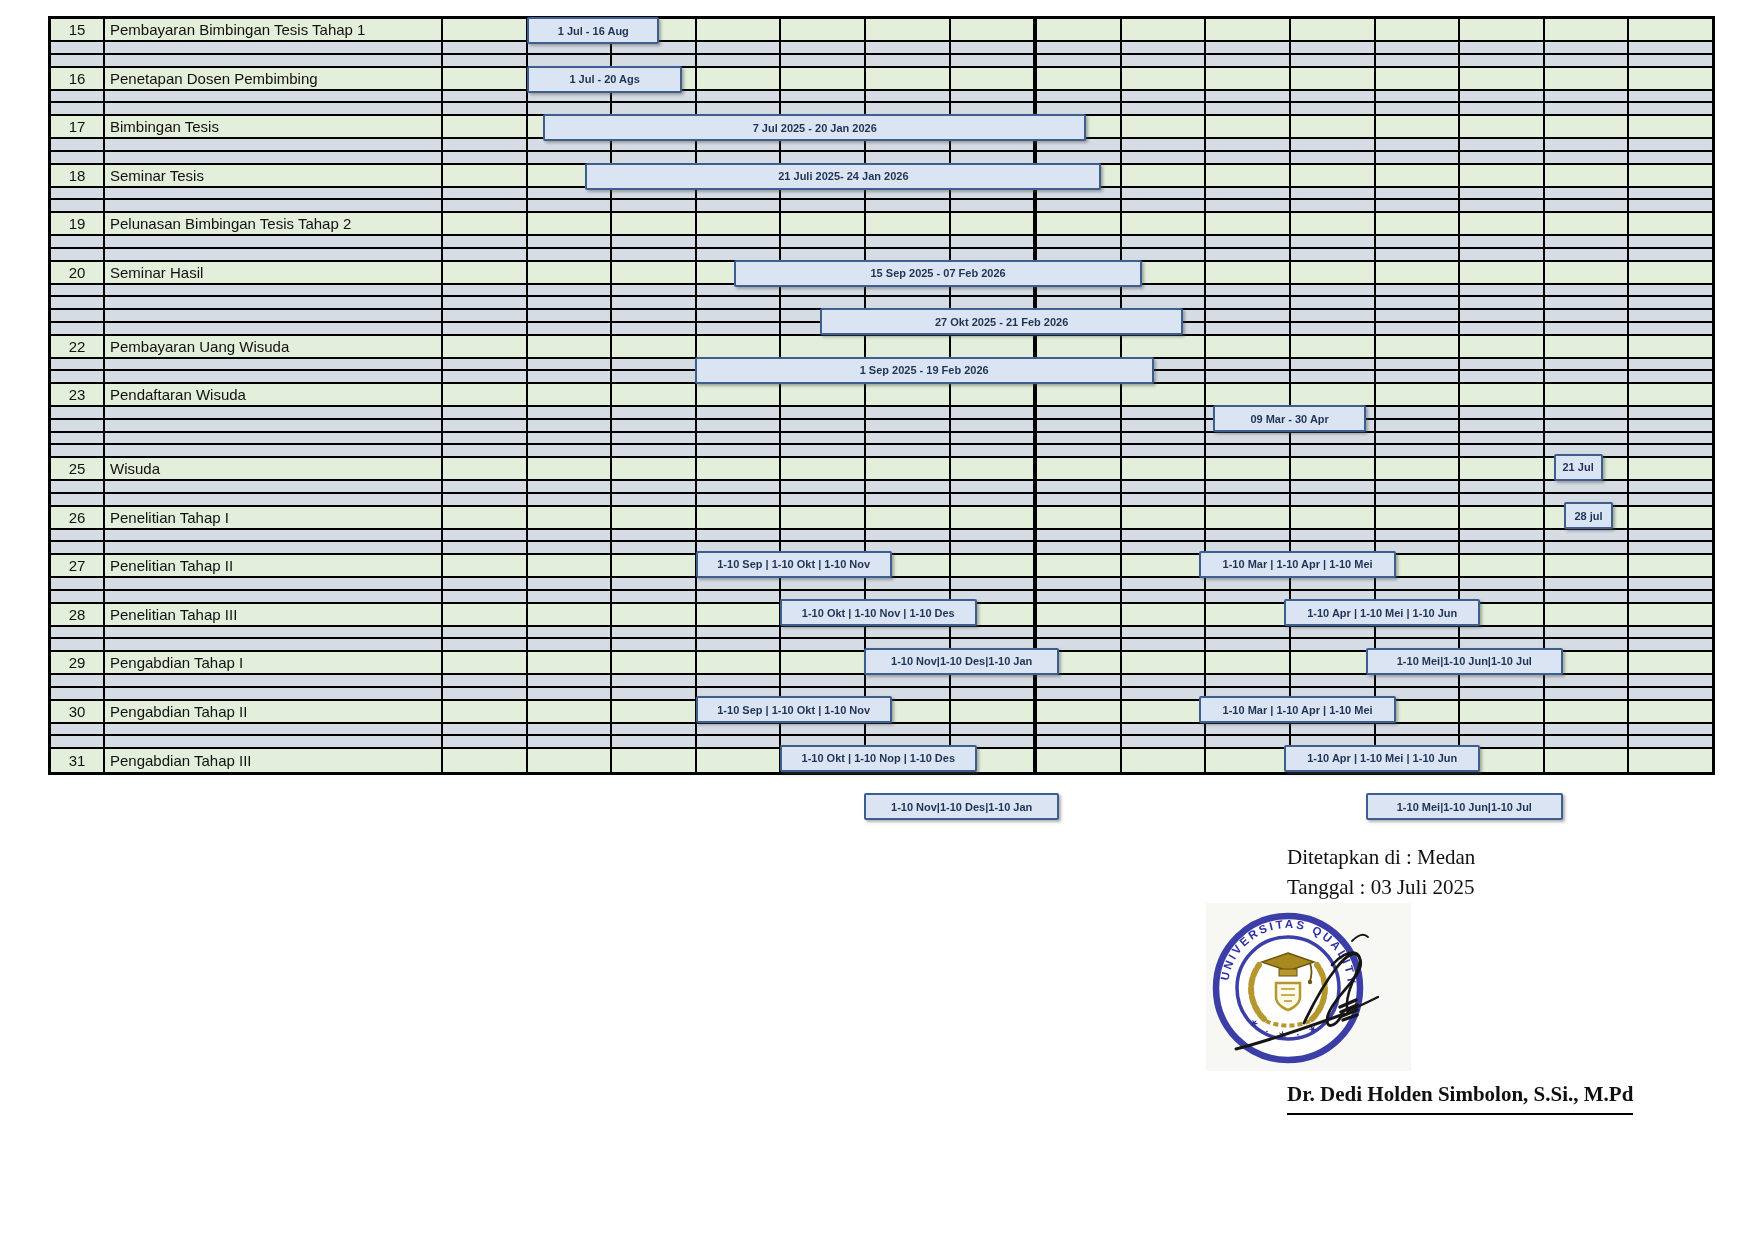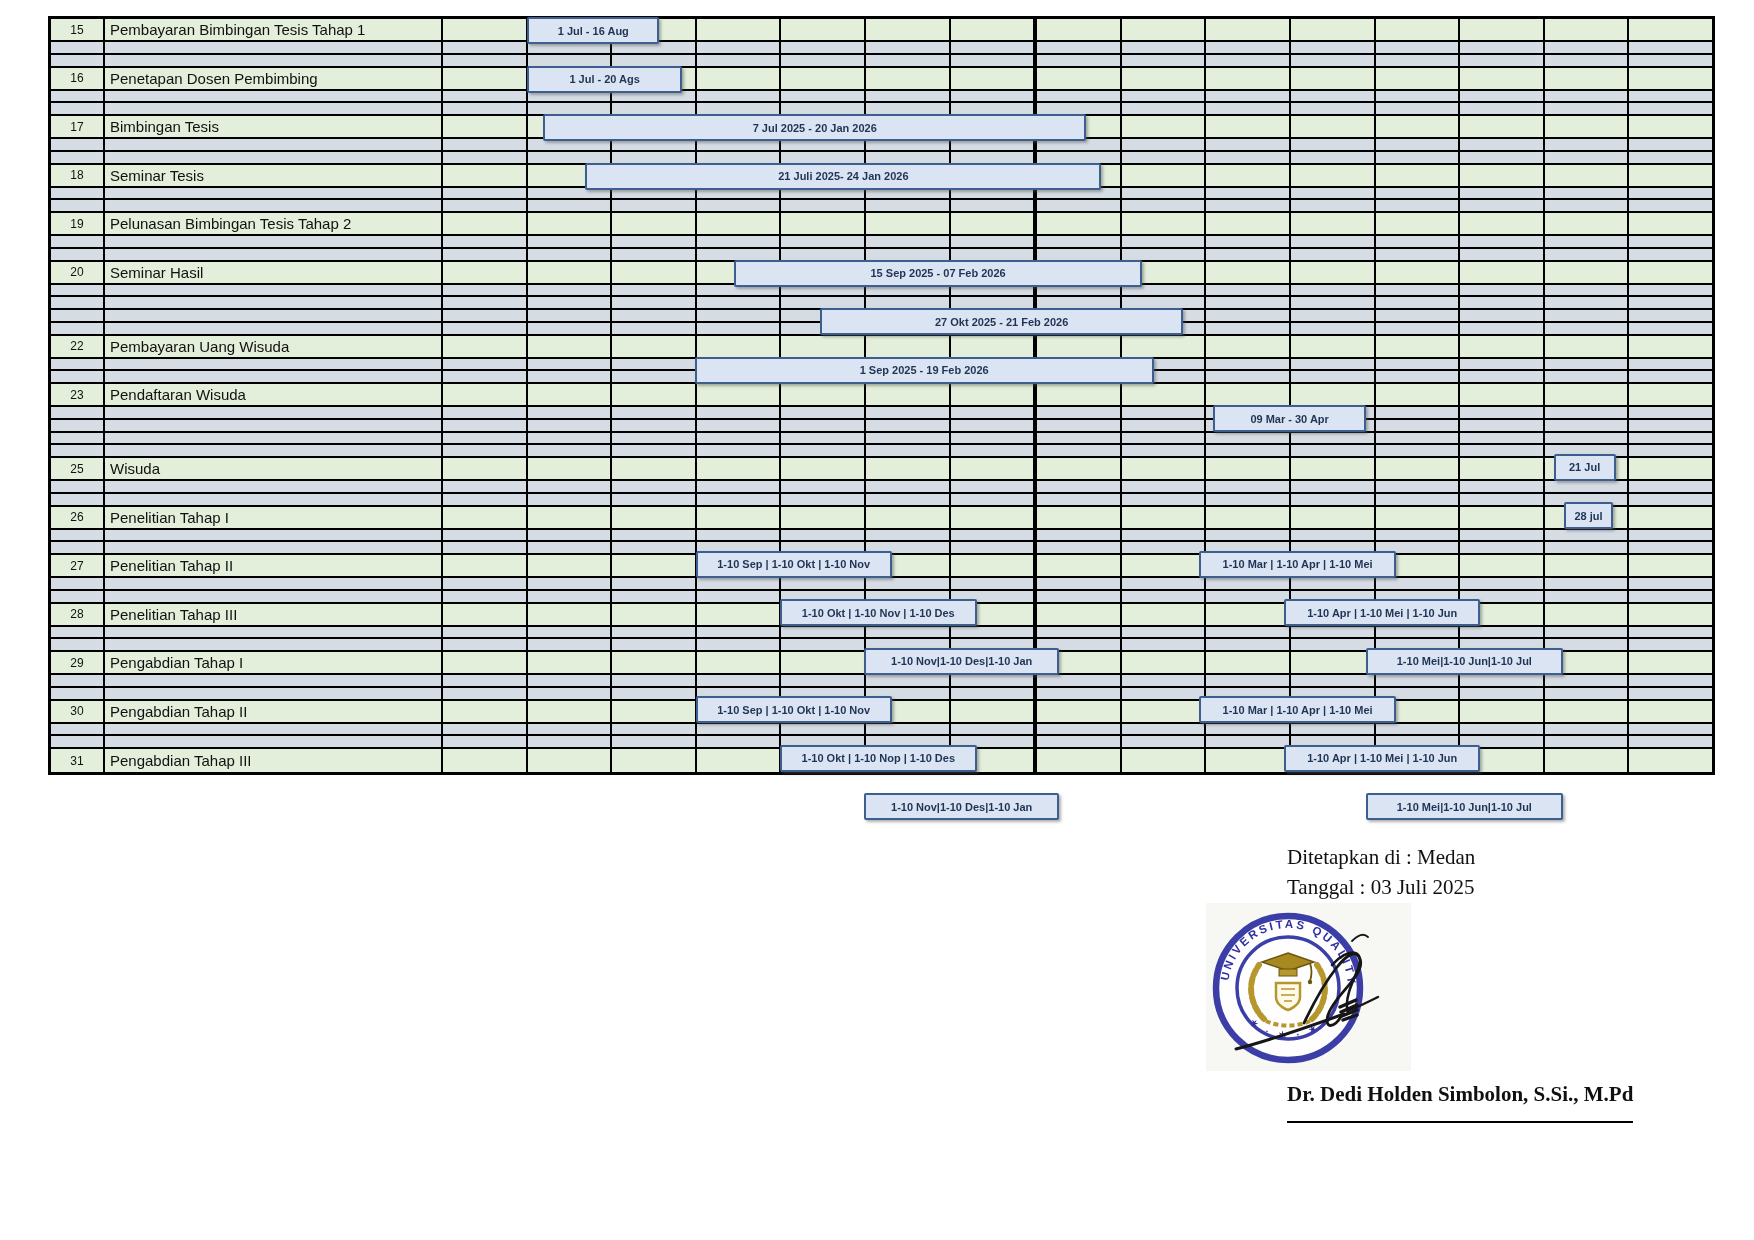--- a/index.html
+++ b/index.html
@@ -7,42 +7,42 @@
 
   
   .gantt-wrap{position:absolute;left:48px;top:16px;width:1661px;border:3px solid #000;background:#fff;}
   .g-row{display:flex;box-sizing:border-box;border-bottom:2px solid #000;}
   .g-row:last-child{border-bottom:none;}
   .cell{box-sizing:border-box;border-right:2px solid #000;height:100%;}
   .cell:last-child{border-right:none;}
   .row-green .cell{background:#e3efda;}
   .row-gray .cell{background:#d6dce4;}
   .num-cell{width:54px;display:flex;align-items:center;justify-content:center;
-            font-size:12px;color:#111;}
+            font-size:15px;color:#111;}
   .name-cell{width:338px;display:flex;align-items:center;padding-left:5px;
              font-size:15px;color:#111;white-space:nowrap;overflow:hidden;}
   .m-cell{flex:1 1 0;}
   .m-cell.year-div{border-right-width:4px;}
 
   
   .bars-layer{position:absolute;left:0;top:0;width:100%;height:100%;pointer-events:none;}
   .gantt-bar{position:absolute;box-sizing:border-box;background:#dbe4f3;
              border:2px solid #3c5f8f;border-radius:2px;
              box-shadow:2px 2px 3px rgba(80,80,80,.45);
              display:flex;align-items:center;justify-content:center;
              font-size:11px;font-weight:bold;color:#1f3455;white-space:nowrap;
              pointer-events:auto;z-index:5;}
 
   
   .footer-text{position:absolute;font-family:"Liberation Serif",serif;color:#101010;}
   #place-line{left:1287px;top:845px;font-size:21px;}
   #date-line{left:1287px;top:875px;font-size:21px;}
   #stray-dot{left:1308px;top:893px;font-size:16px;}
   #signer-line{left:1287px;top:1082px;font-size:21px;font-weight:bold;
-               border-bottom:2.5px solid #000;padding-bottom:14px;}
+               border-bottom:2.5px solid #000;padding-bottom:6px;}
   #stamp-box{position:absolute;left:1206px;top:903px;width:215px;height:168px;}
 </style>
 </head>
 <body>
 
 <div class="gantt-wrap" id="gantt-table">
   <div id="rows-holder">
       <div class="g-row row-green" style="height: 23px;">
         <div class="cell num-cell">15</div>
         <div class="cell name-cell">Pembayaran Bimbingan Tesis Tahap 1</div>
@@ -939,21 +939,21 @@
     </div>
   <div class="bars-layer" id="bars-layer">
       <div class="gantt-bar" style="left: 476.2px; width: 132.194px; top: -2px; height: 27px;">1 Jul - 16 Aug</div>
       <div class="gantt-bar" style="left: 476.2px; width: 154.928px; top: 46.5px; height: 27px;">1 Jul - 20 Ags</div>
       <div class="gantt-bar" style="left: 492.198px; width: 543.09px; top: 95px; height: 27px;">7 Jul 2025 - 20 Jan 2026</div>
       <div class="gantt-bar" style="left: 534.298px; width: 516.146px; top: 143.5px; height: 27px;">21 Juli 2025- 24 Jan 2026</div>
       <div class="gantt-bar" style="left: 683.332px; width: 407.528px; top: 240.5px; height: 27px;">15 Sep 2025 - 07 Feb 2026</div>
       <div class="gantt-bar" style="left: 769.216px; width: 362.902px; top: 289px; height: 27px;">27 Okt 2025 - 21 Feb 2026</div>
       <div class="gantt-bar" style="left: 643.758px; width: 458.89px; top: 337.5px; height: 27px;">1 Sep 2025 - 19 Feb 2026</div>
       <div class="gantt-bar" style="left: 1162.43px; width: 152.402px; top: 386px; height: 27px;">09 Mar - 30 Apr</div>
-      <div class="gantt-bar" style="left: 1502.6px; width: 62px; top: 434.5px; height: 27px;">21 Jul</div>
+      <div class="gantt-bar" style="left: 1502.6px; width: 49px; top: 434.5px; height: 27px;">21 Jul</div>
       <div class="gantt-bar" style="left: 1512.7px; width: 49.678px; top: 483px; height: 27px;">28 jul</div>
       <div class="gantt-bar" style="left: 644.6px; width: 196.186px; top: 531.5px; height: 27px;">1-10 Sep | 1-10 Okt | 1-10 Nov</div>
       <div class="gantt-bar" style="left: 1148.12px; width: 197.028px; top: 531.5px; height: 27px;">1-10 Mar | 1-10 Apr | 1-10 Mei</div>
       <div class="gantt-bar" style="left: 728.8px; width: 197.028px; top: 580px; height: 27px;">1-10 Okt | 1-10 Nov | 1-10 Des</div>
       <div class="gantt-bar" style="left: 1233.16px; width: 196.186px; top: 580px; height: 27px;">1-10 Apr | 1-10 Mei | 1-10 Jun</div>
       <div class="gantt-bar" style="left: 813px; width: 195.344px; top: 628.5px; height: 27px;">1-10 Nov|1-10 Des|1-10 Jan</div>
       <div class="gantt-bar" style="left: 1314.83px; width: 197.028px; top: 628.5px; height: 27px;">1-10 Mei|1-10 Jun|1-10 Jul</div>
       <div class="gantt-bar" style="left: 644.6px; width: 196.186px; top: 677px; height: 27px;">1-10 Sep | 1-10 Okt | 1-10 Nov</div>
       <div class="gantt-bar" style="left: 1148.12px; width: 197.028px; top: 677px; height: 27px;">1-10 Mar | 1-10 Apr | 1-10 Mei</div>
       <div class="gantt-bar" style="left: 728.8px; width: 197.028px; top: 725.5px; height: 27px;">1-10 Okt | 1-10 Nop | 1-10 Des</div>

